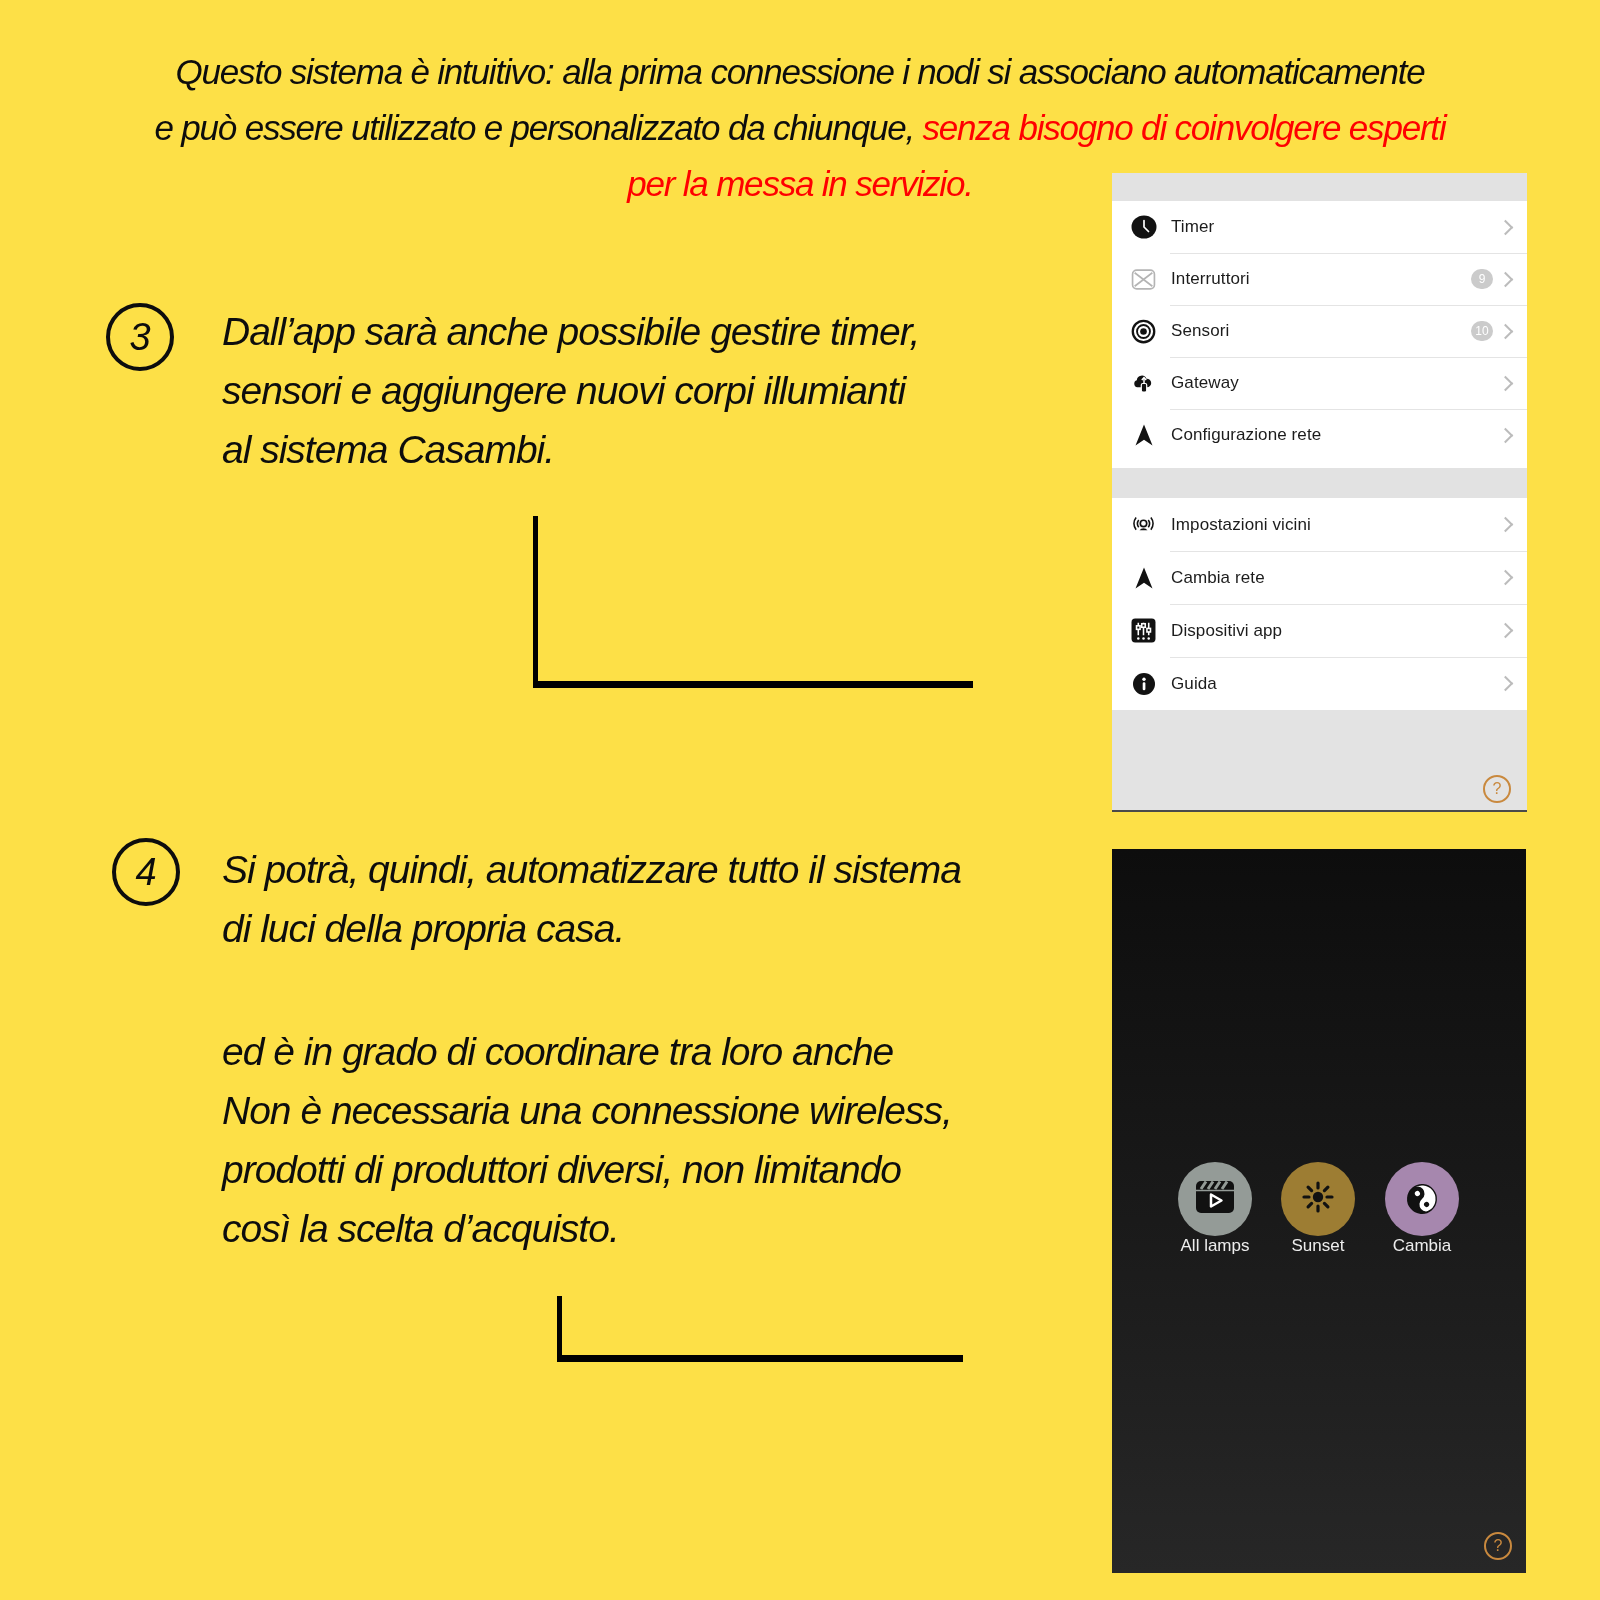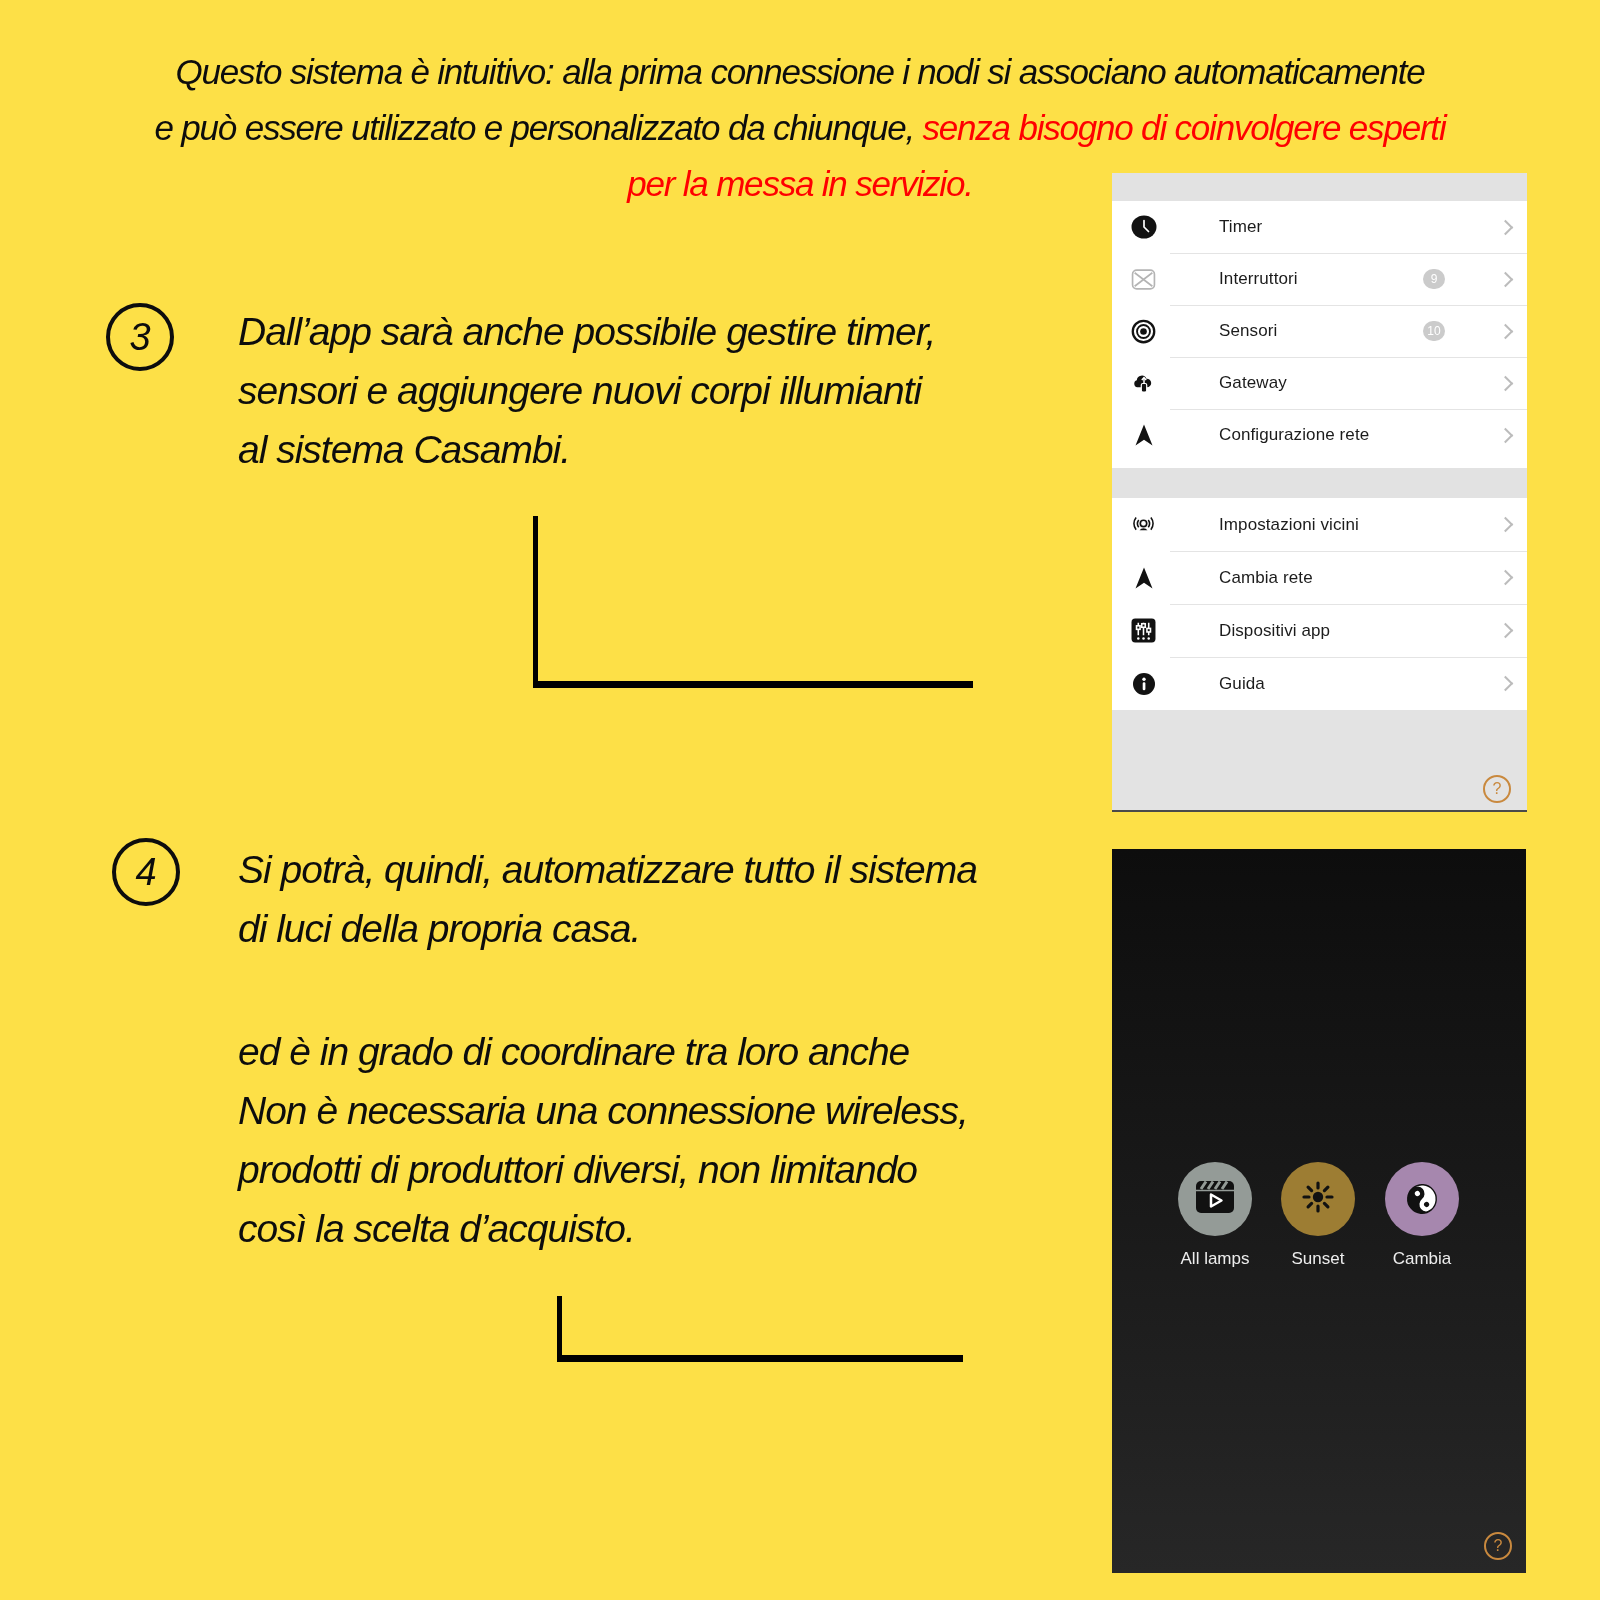--- a/index.html
+++ b/index.html
@@ -11,41 +11,41 @@
            font-style:italic;font-weight:500;font-size:35px;letter-spacing:-1.2px;line-height:56px;color:#0d0d0d;}
   .red{color:#ff0000;}
 
   
   .step-circle{position:absolute;width:60px;height:60px;border:4px solid #0d0d0d;border-radius:50%;
                display:flex;align-items:center;justify-content:center;
                font-size:38px;font-style:italic;color:#0d0d0d;}
   #circle3{left:106px;top:303px;}
   #circle4{left:112px;top:838px;}
   .step-text{position:absolute;font-style:italic;font-size:39px;letter-spacing:-1px;
-             line-height:59px;color:#0d0d0d;white-space:nowrap;margin-left:16px;}
+             line-height:59px;color:#0d0d0d;white-space:nowrap;}
   #text3{left:222px;top:302px;}
   #text4{left:222px;top:840px;}
   #para4{left:222px;top:1022px;}
 
   
   .conn{position:absolute;background:#000;}
   #c1v{left:533px;top:516px;width:5px;height:172px;}
   #c1h{left:533px;top:681px;width:440px;height:7px;}
   #c2v{left:557px;top:1296px;width:5px;height:66px;}
   #c2h{left:557px;top:1355px;width:406px;height:7px;}
 
   
   .panel-light{position:absolute;left:1112px;top:173px;width:415px;height:637px;background:#fff;
                border-bottom:2px solid #4a4a4a;font-size:17px;}
   .bar-top{position:absolute;top:0;left:0;right:0;height:28px;background:#e2e2e2;}
   .bar-mid{position:absolute;top:295px;left:0;right:0;height:30px;background:#e2e2e2;}
   .menu-group{position:absolute;left:0;right:0;}
   #group1{top:28px;}
   #group2{top:325px;}
-  .menu-row{height:52px;display:flex;align-items:center;padding:0 14px 0 18px;position:relative;background:#fff;gap:48px;}
+  .menu-row{height:52px;display:flex;align-items:center;padding:0 14px 0 18px;position:relative;background:#fff;}
   #group2 .menu-row{height:53px;}
   .menu-row + .menu-row::before{content:"";position:absolute;left:58px;right:0;top:0;height:1px;background:#e4e4e4;}
   .mi{width:27px;height:27px;margin-right:14px;display:flex;align-items:center;justify-content:center;flex:0 0 auto;}
   .ml{flex:1;color:#1c1c1c;letter-spacing:0.1px;}
   .badge{background:#cbcbcb;color:#fff;border-radius:10px;min-width:14px;height:20px;line-height:20px;
          font-size:12px;text-align:center;padding:0 4px;margin-right:7px;}
   .chev{width:9px;height:9px;border-top:2.5px solid #bcbcbc;border-right:2.5px solid #bcbcbc;
         transform:rotate(45deg);flex:0 0 auto;margin-right:2px;}
   .menu-footer{position:absolute;left:0;right:0;top:537px;bottom:0;background:#e3e3e3;}
   .help-circle{width:24px;height:24px;border:2px solid #c9893e;border-radius:50%;color:#c9893e;
@@ -54,21 +54,21 @@
 
   
   .panel-dark{position:absolute;left:1112px;top:849px;width:414px;height:724px;
               background:linear-gradient(180deg,#0d0d0d 0%,#171717 40%,#272727 100%);}
   .scene{position:absolute;top:313px;width:120px;text-align:center;}
   #scene1{left:43px;}
   #scene2{left:146px;}
   #scene3{left:250px;}
   .scene-circle{width:74px;height:74px;border-radius:50%;margin:0 auto;
                 display:flex;align-items:center;justify-content:center;}
-  .scene-label{margin-top:13px;color:#ededed;font-size:17px;}
+  .scene-label{color:#ededed;font-size:17px;}
   #help-dark{position:absolute;right:14px;bottom:13px;}
 </style>
 </head>
 <body>
 
 <div class="page">
 
   <header class="heading">
     <div><span>Questo sistema è intuitivo: alla prima connessione i nodi si associano automaticamente</span></div>
     <div><span>e può essere utilizzato e personalizzato da chiunque,</span><span class="red" style="color: rgb(255, 0, 0);"> senza bisogno di coinvolgere esperti</span></div>

